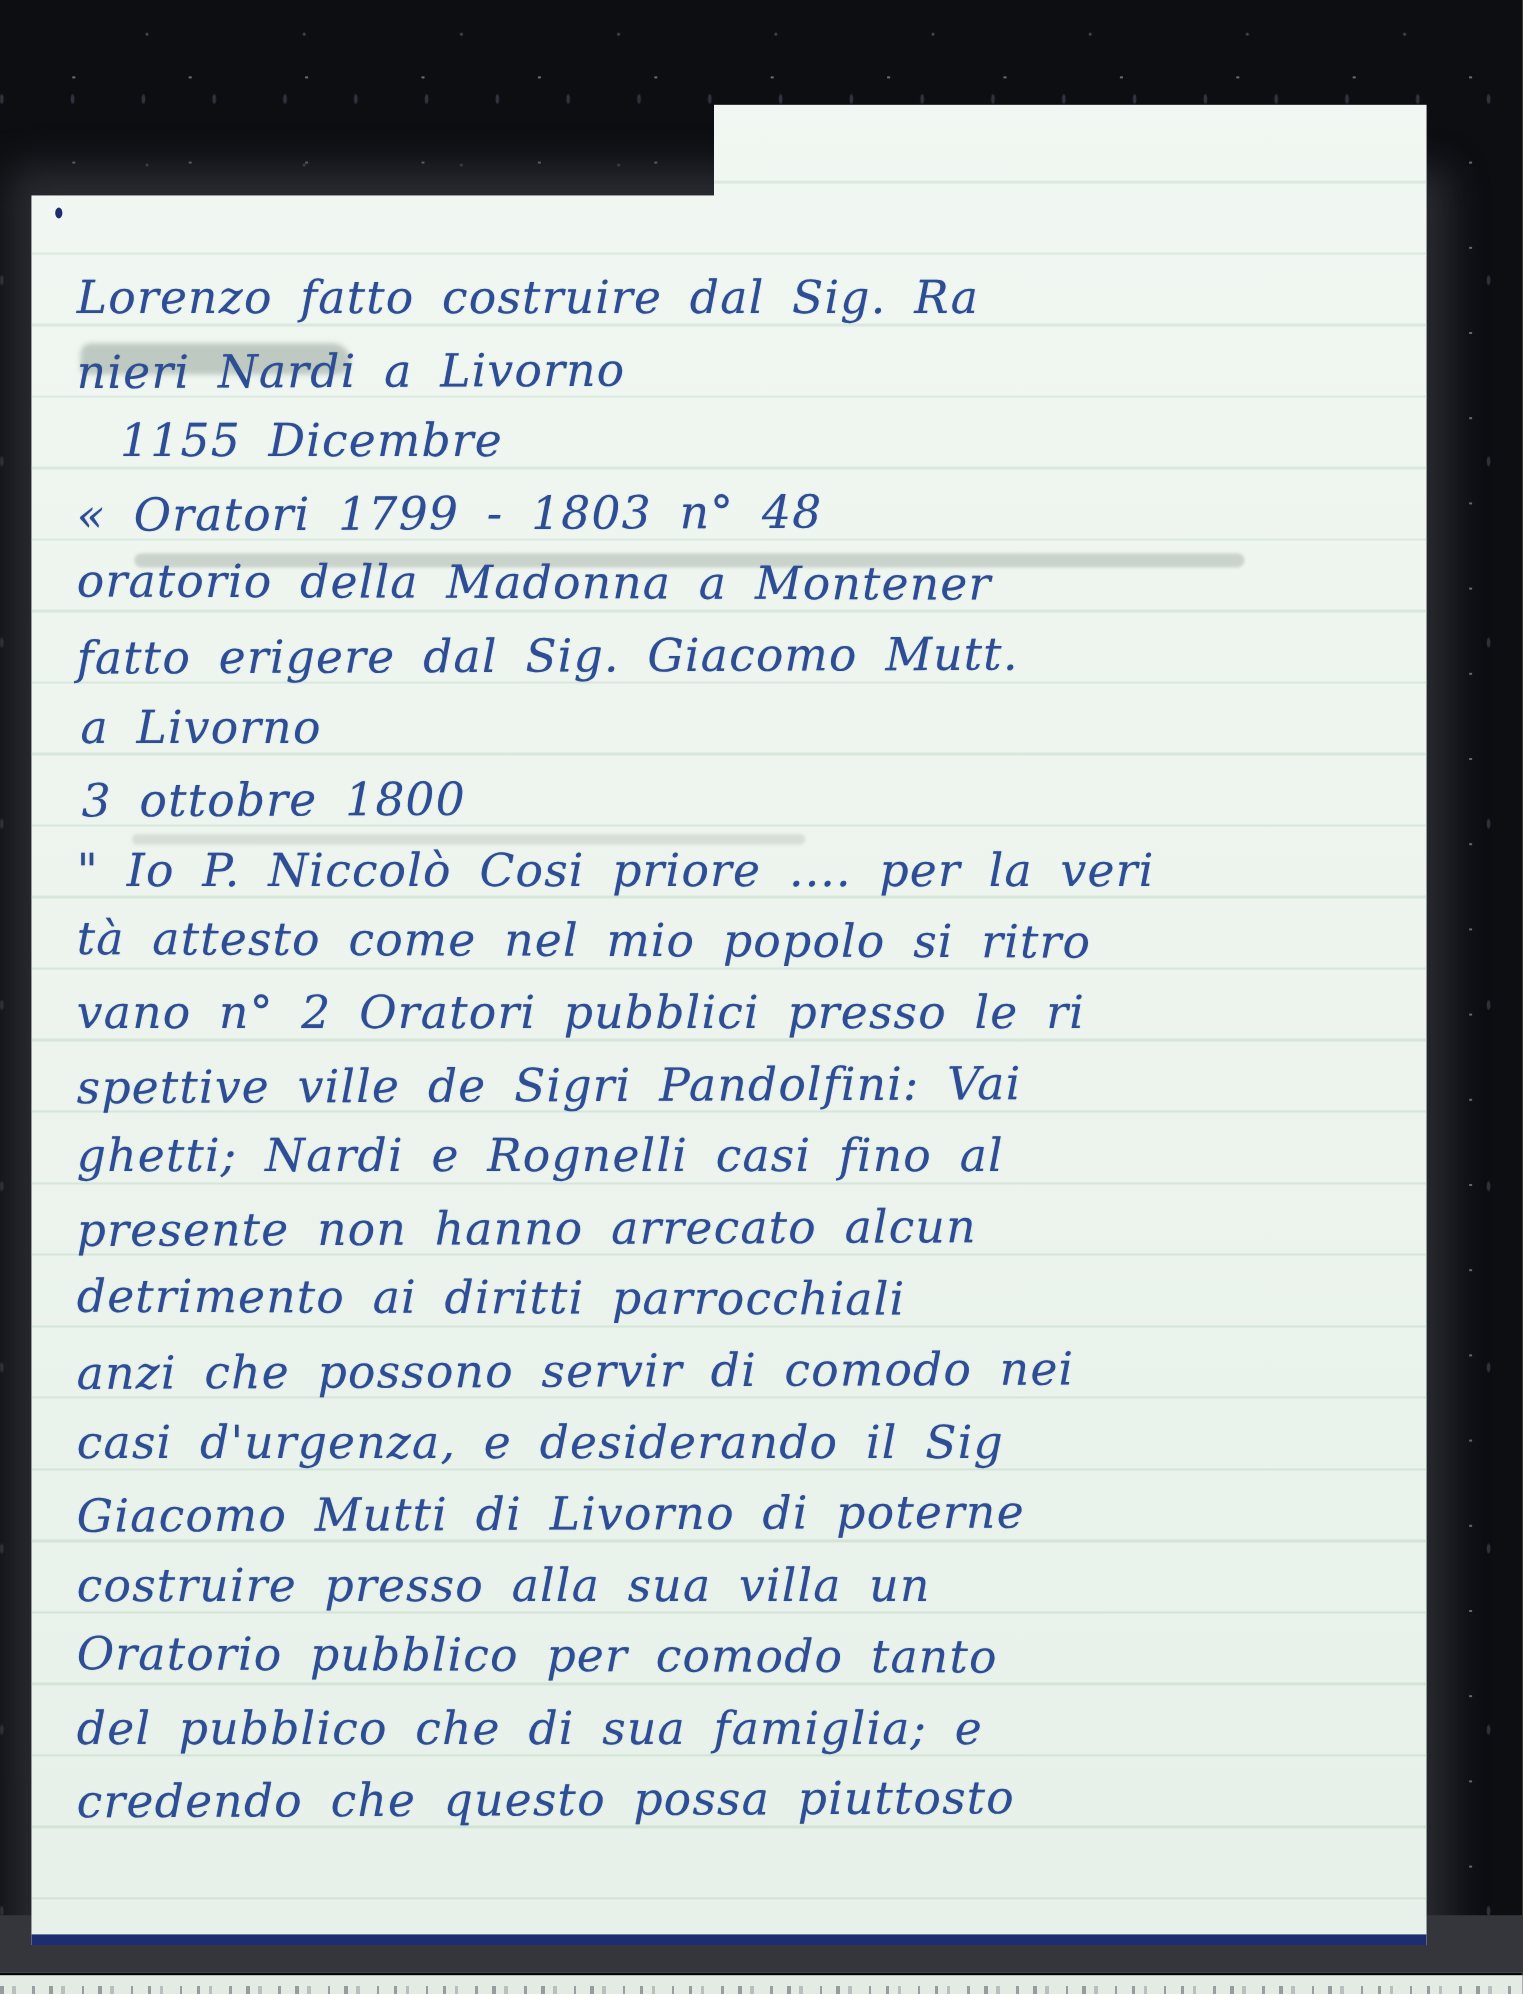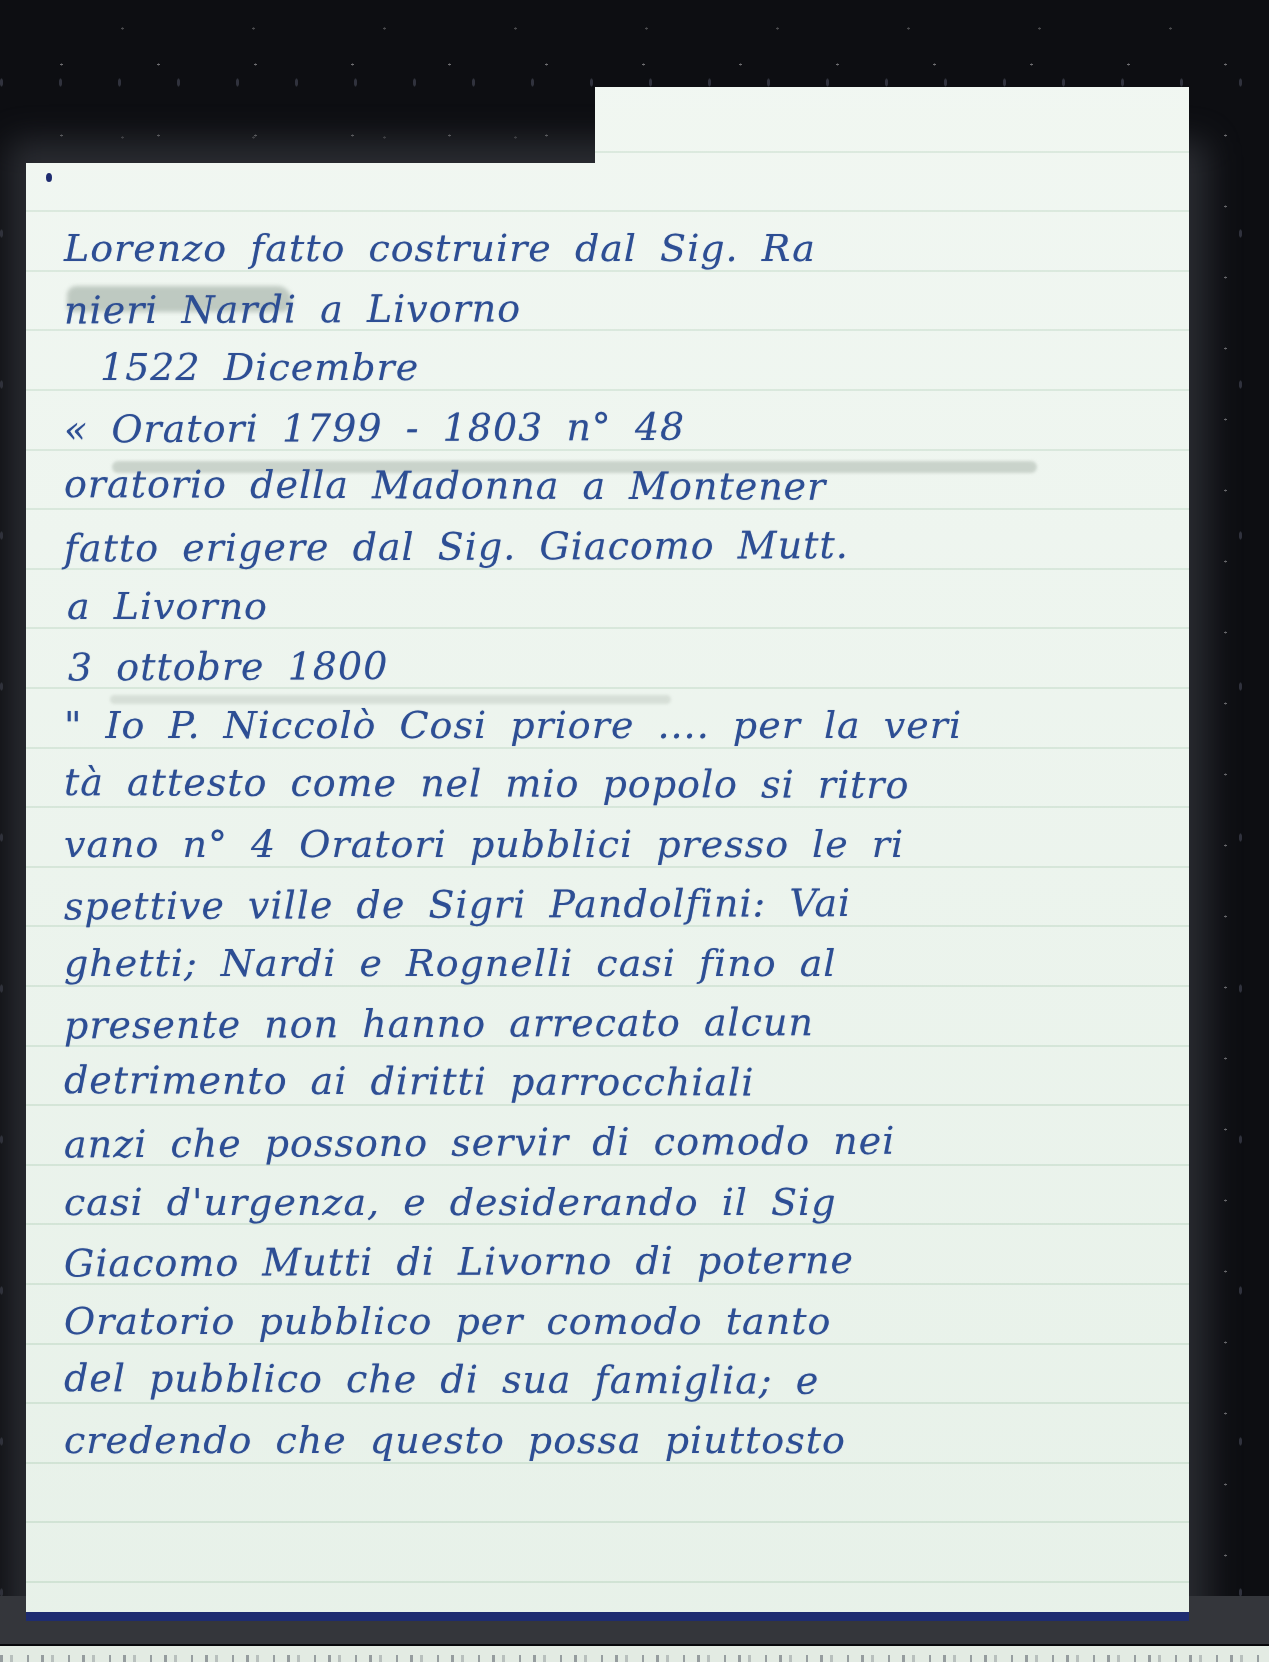--- a/index.html
+++ b/index.html
@@ -105,36 +105,37 @@
 
   <div class="ink-dot" style="background: rgb(30, 44, 112);"></div>
 
   <div class="smudge smudge-word"></div>
   <div class="smudge smudge-rule-long"></div>
   <div class="smudge smudge-rule-short"></div>
 
   <div class="hw" style="color: rgb(45, 78, 148);">
     <div class="hw-line">Lorenzo fatto costruire dal Sig. Ra</div>
     <div class="hw-line">nieri Nardi a Livorno</div>
-    <div class="hw-line">1522 Dicembre</div>
+    <div class="hw-line">1155 Dicembre</div>
     <div class="hw-line">« Oratori 1799 - 1803 n° 48</div>
     <div class="hw-line">oratorio della Madonna a Montener</div>
     <div class="hw-line">fatto erigere dal Sig. Giacomo Mutt.</div>
     <div class="hw-line">a Livorno</div>
     <div class="hw-line">3 ottobre 1800</div>
     <div class="hw-line">" Io P. Niccolò Cosi priore .... per la veri</div>
     <div class="hw-line">tà attesto come nel mio popolo si ritro</div>
-    <div class="hw-line">vano n° 4 Oratori pubblici presso le ri</div>
+    <div class="hw-line">vano n° 2 Oratori pubblici presso le ri</div>
     <div class="hw-line">spettive ville de Sigri Pandolfini: Vai</div>
     <div class="hw-line">ghetti; Nardi e Rognelli casi fino al</div>
     <div class="hw-line">presente non hanno arrecato alcun</div>
     <div class="hw-line">detrimento ai diritti parrocchiali</div>
     <div class="hw-line">anzi che possono servir di comodo nei</div>
     <div class="hw-line">casi d'urgenza, e desiderando il Sig</div>
     <div class="hw-line">Giacomo Mutti di Livorno di poterne</div>
+    <div class="hw-line">costruire presso alla sua villa un</div>
     <div class="hw-line">Oratorio pubblico per comodo tanto</div>
     <div class="hw-line">del pubblico che di sua famiglia; e</div>
     <div class="hw-line">credendo che questo possa piuttosto</div>
   </div>
 
   <div class="paper-edge-line" style="background: rgb(30, 44, 112);"></div>
 </div>
 
 <div class="next-card-strip">
   <div class="next-card-marks"></div>

